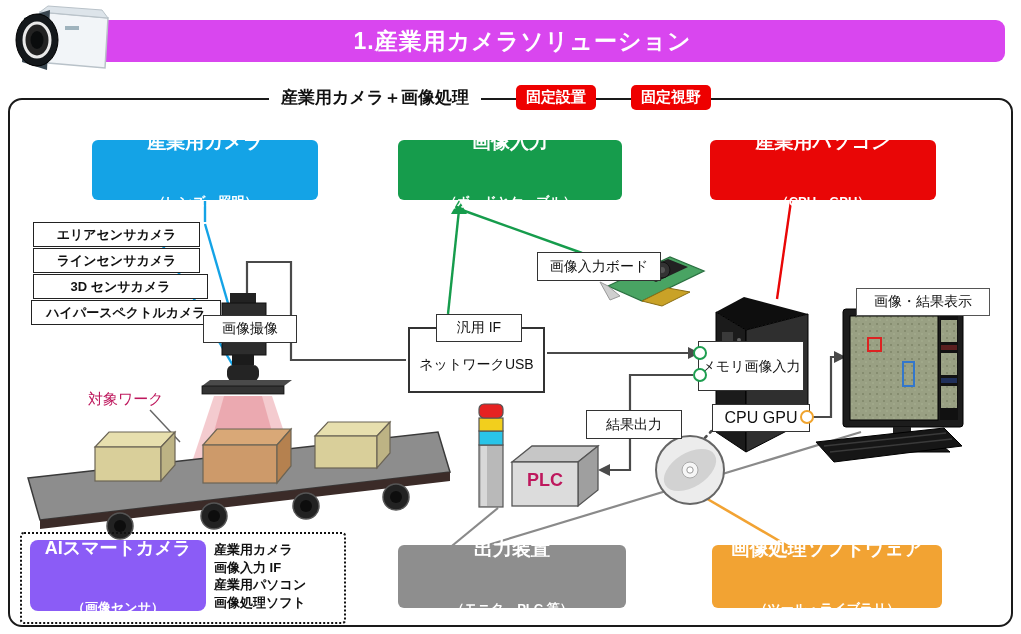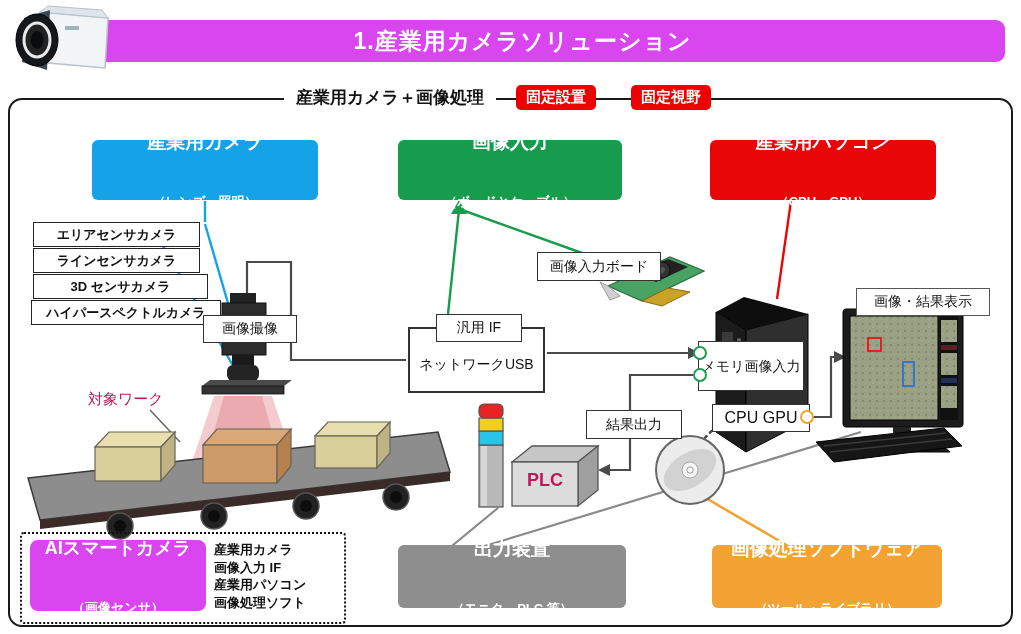--- a/index.html
+++ b/index.html
@@ -5,21 +5,21 @@
   html,body{margin:0;padding:0;background:#fff;}
   .stage{position:relative;width:1021px;height:634px;background:#fff;
          font-family:"Liberation Sans","DejaVu Sans",sans-serif;overflow:hidden;}
   .abs{position:absolute;}
   
   .header-bar{left:40px;top:20px;width:965px;height:42px;background:#d946ef;border-radius:9px;
               display:flex;align-items:center;justify-content:center;z-index:2;}
   .header-title{color:#fff;font-size:23px;font-weight:bold;letter-spacing:1px;}
   
   .main-frame{left:8px;top:98px;width:1001px;height:525px;border:2.2px solid #1a1a1a;border-radius:14px;z-index:0;}
-  .section-title{left:284px;top:84px;width:212px;height:26px;background:#fff;z-index:3;
+  .section-title{left:269px;top:84px;width:212px;height:26px;background:#fff;z-index:3;
                  display:flex;align-items:center;justify-content:center;font-size:17px;font-weight:bold;color:#111;font-family:Liberation Serif, serif;}
   .badge{background:#ee0000;color:#fff;font-weight:bold;font-size:15px;border-radius:5px;z-index:3;
          display:flex;align-items:center;justify-content:center;}
   
   .cbox{color:#fff;text-align:center;border-radius:6px;display:flex;flex-direction:column;
         justify-content:center;z-index:2;}
   .cbox .t{font-size:19px;font-weight:bold;line-height:24px;}
   .cbox .s{font-size:13px;font-weight:bold;line-height:17px;margin-top:39px;}
   
   .wbox{background:#fff;border:1.6px solid #222;display:flex;align-items:center;justify-content:center;
@@ -269,21 +269,21 @@
     </div>
 
   <div class="abs label" style="left:586px;top:410px;width:94px;height:27px">
     <span>結果出力</span>
     </div>
 
   <div class="abs plain" style="left:516px;top:470px;width:58px;text-align:center;font-size:18px;font-weight:bold">
     <span>PLC</span></div>
 
   <div class="abs dotted-box"></div>
-  <div class="abs cbox" style="left:30px;top:540px;width:176px;height:71px;background:#d946ef;border-radius:8px">
+  <div class="abs cbox" style="left:30px;top:540px;width:176px;height:71px;background:#8b5cf6;border-radius:8px">
     <div class="t" style="font-size:18px">AIスマートカメラ</div>
     <div class="s">（画像センサ）</div>
   </div>
   <div class="abs ai-includes">
     <div>産業用カメラ</div>
     <div>画像入力 IF</div>
     <div>産業用パソコン</div>
     <div>画像処理ソフト</div>
   </div>
 

